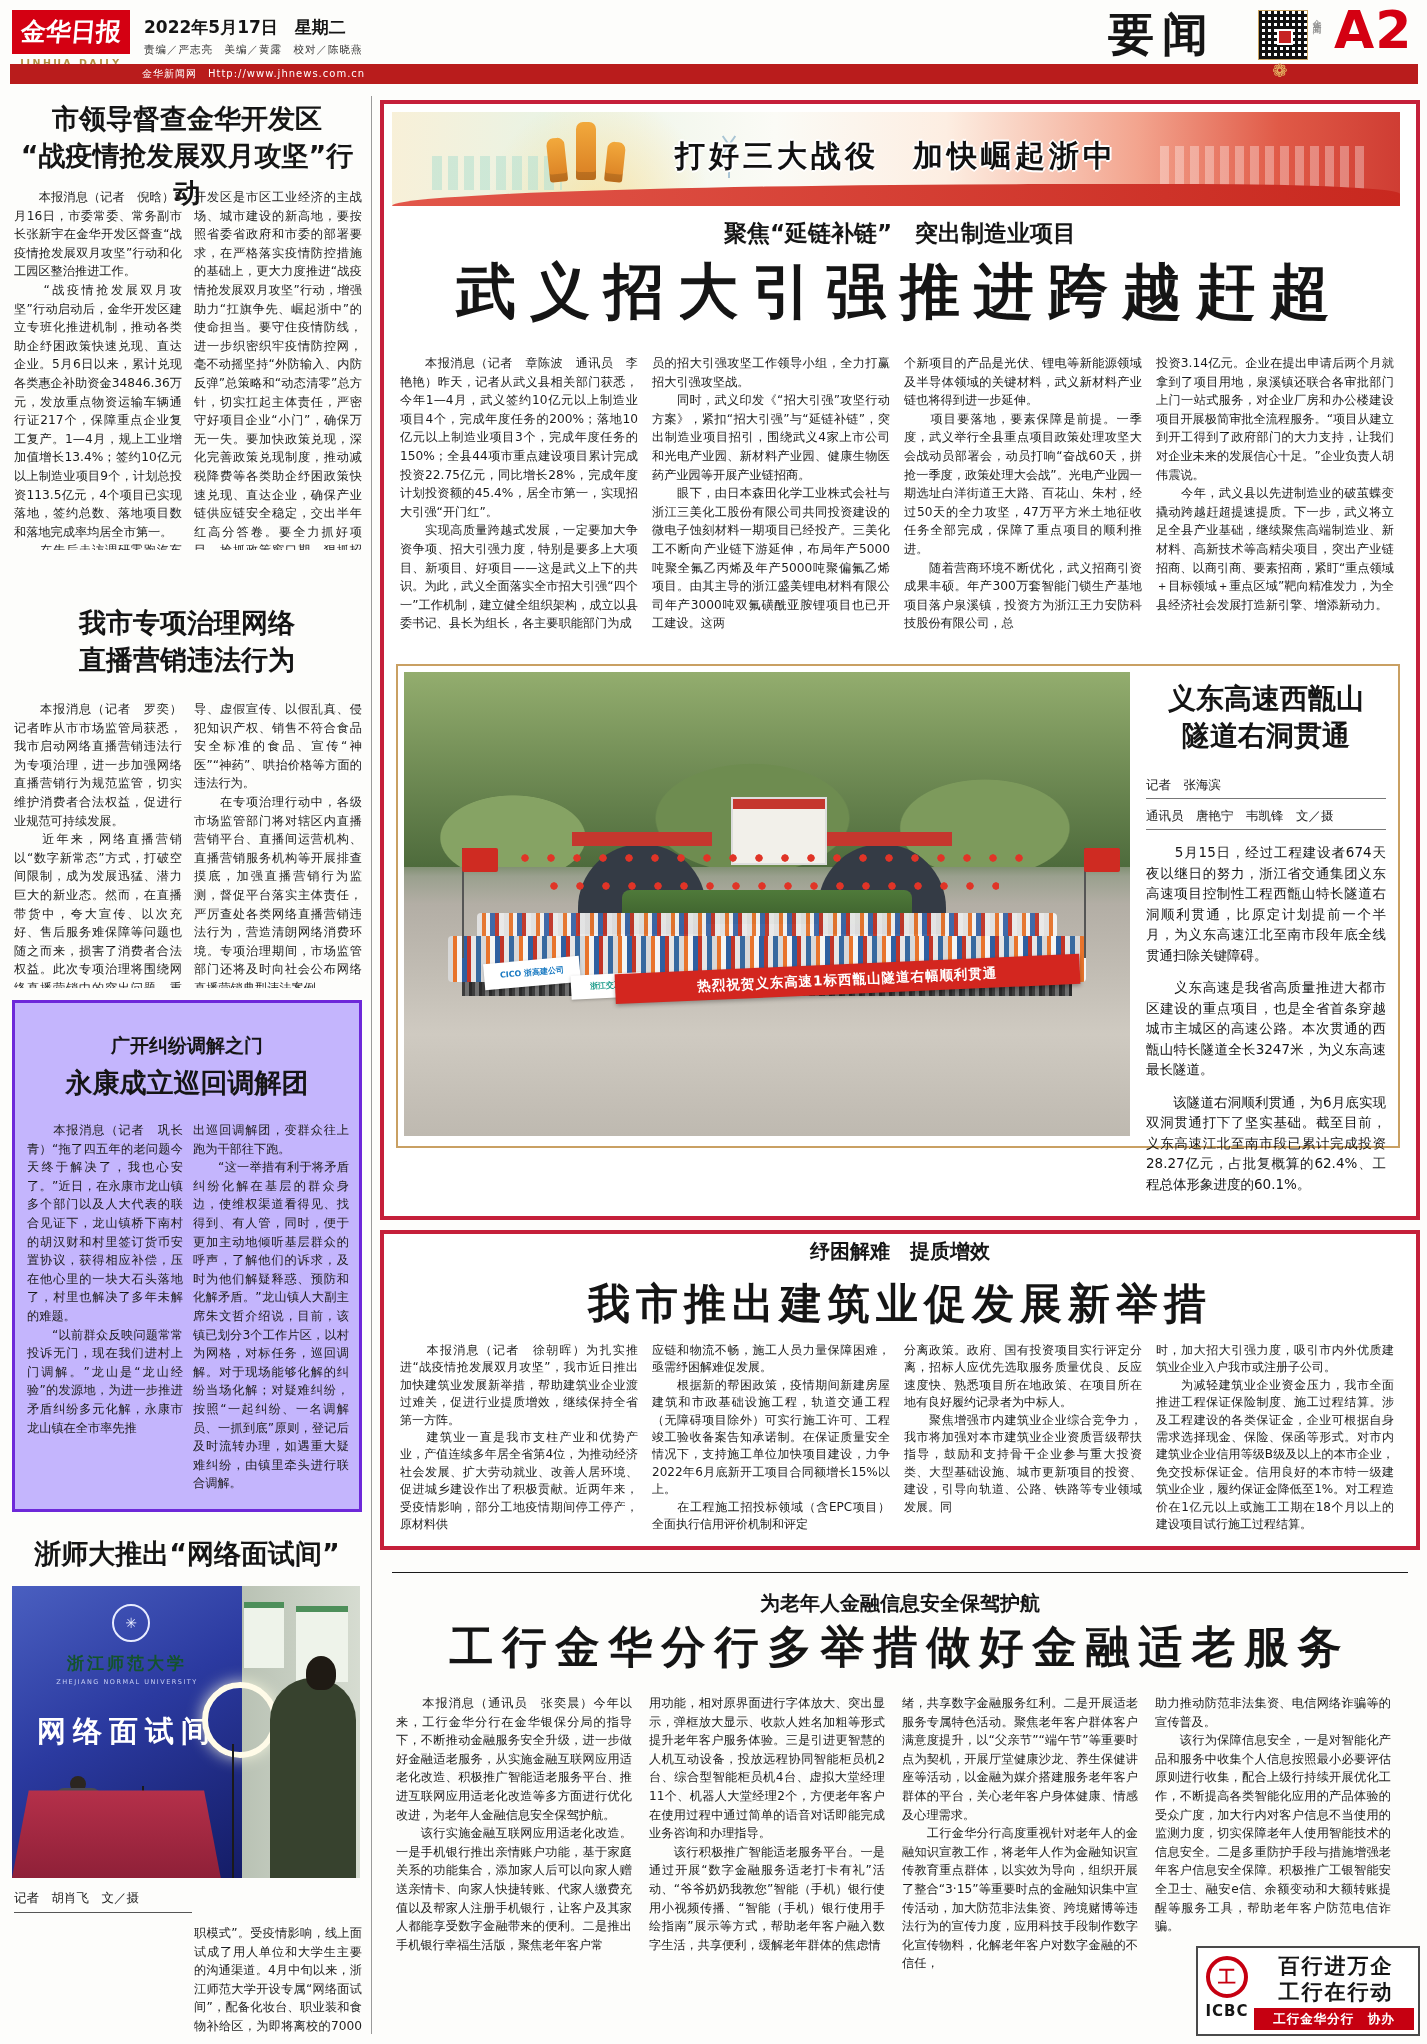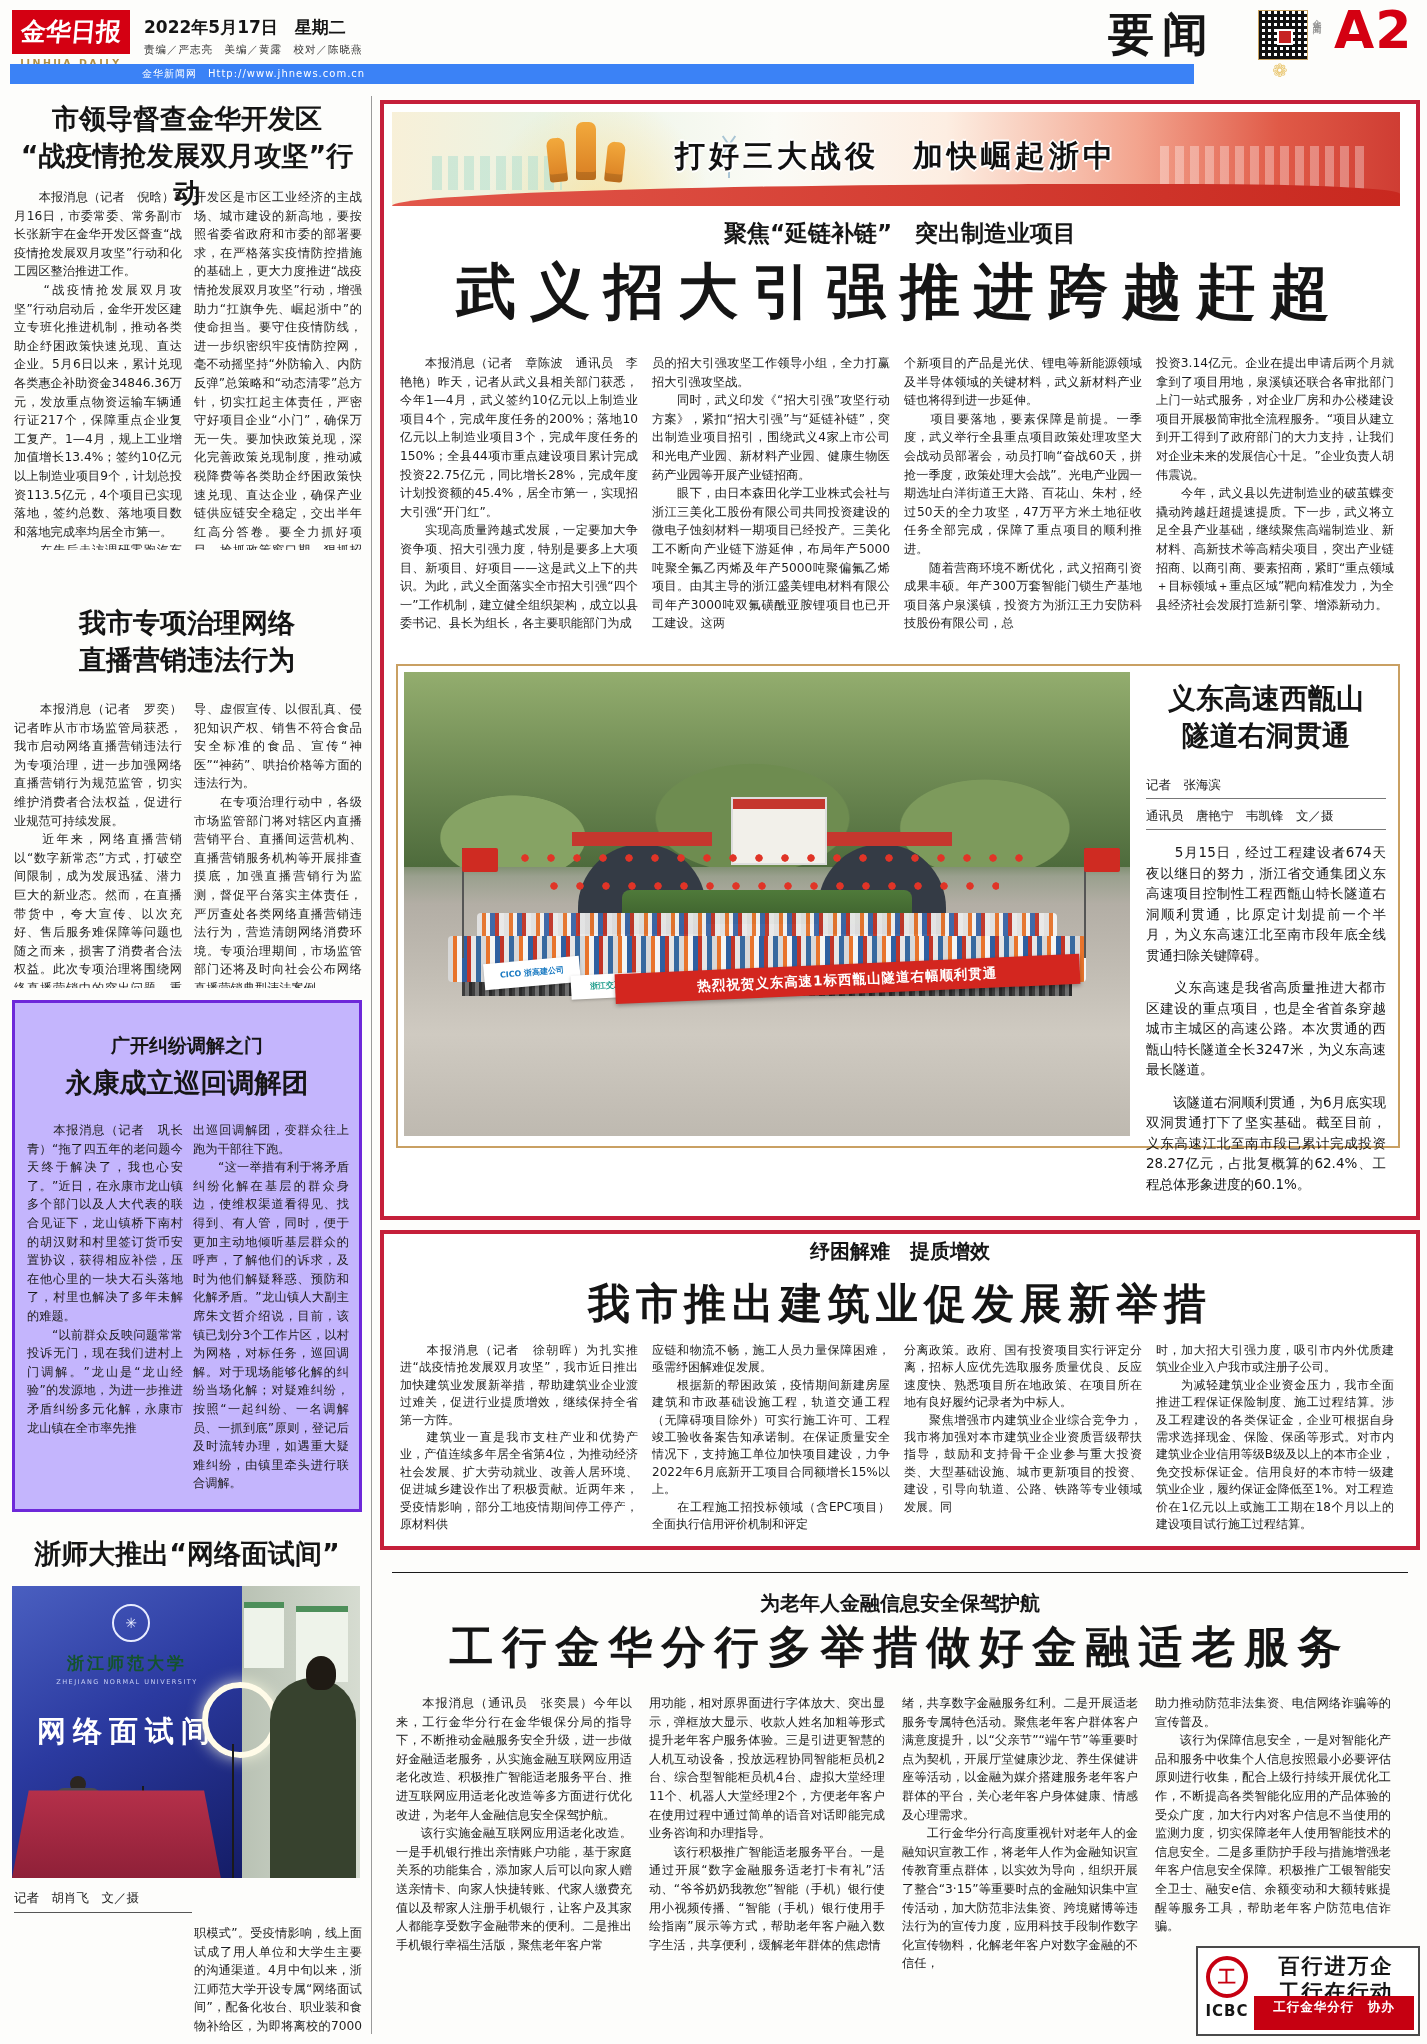--- a/index.html
+++ b/index.html
@@ -13,21 +13,21 @@
   .logo-sub{left:12px;top:57px;width:118px;text-align:center;color:#b29043;font-size:9.5px;letter-spacing:2.5px;font-weight:700;}
   .mh-date{left:144px;top:16px;font-size:17px;font-weight:700;}
   .mh-staff{left:144px;top:43px;font-size:10.5px;color:#333;letter-spacing:1px;}
   .mh-section{left:1108px;top:4px;font-size:46px;font-weight:900;letter-spacing:8px;}
   .qr{left:1258px;top:10px;width:48px;height:48px;border:1px solid #c9a25e;
       background-image:repeating-linear-gradient(0deg,#111 0 3px,transparent 3px 6px),
                        repeating-linear-gradient(90deg,#111 0 3px,#fff 3px 6px);}
   .qr::after{content:"";position:absolute;left:18px;top:18px;width:12px;height:12px;background:#c62222;border:2px solid #fff;}
   .qr-cap{left:1310px;top:12px;height:48px;writing-mode:vertical-rl;font-size:9px;color:#8a8a8a;letter-spacing:2px;}
   .page-no{left:1334px;top:0px;font-size:52px;font-weight:900;color:#d40012;letter-spacing:1px;}
-  .red-bar{left:10px;top:64px;width:1184px;height:20px;background:#3b82f6;}
+  .red-bar{left:10px;top:64px;width:1408px;height:20px;background:#b91c1c;}
   .red-bar .site{margin-left:132px;line-height:20px;font-size:10px;color:#fff;letter-spacing:1px;}
   .bar-flower{left:1272px;top:60px;font-size:18px;color:#e8c46a;}
   
   .bt{font-size:12.2px;line-height:18.6px;text-align:justify;white-space:pre-wrap;overflow:hidden;color:#1c1c1c;}
   .h-c{text-align:center;font-weight:900;}
   .kick{text-align:center;font-weight:700;}
   .divider-v{left:371px;top:96px;width:1px;height:1938px;background:#9a9a9a;}
   
   .a1-title{left:14px;top:100px;width:346px;font-size:27px;line-height:37px;}
   .a1c1{left:14px;top:188px;width:168px;height:362px;}
@@ -128,21 +128,21 @@
   .bank-rule{left:392px;top:1572px;width:1016px;height:1px;background:#1a1a1a;}
   .b-kicker{left:380px;top:1590px;width:1040px;font-size:20px;}
   .b-head{left:380px;top:1618px;width:1040px;font-size:44px;letter-spacing:9px;}
   .b-col{top:1694px;width:236px;height:342px;}
   .promo{left:1196px;top:1946px;width:220px;height:86px;border:2px solid #4a4a4a;background:#fff;}
   .pr-circle{left:8px;top:8px;width:34px;height:34px;border:4px solid #c60011;border-radius:50%;
              color:#c60011;font-weight:900;font-size:18px;text-align:center;line-height:34px;}
   .pr-icbc{left:0;top:54px;width:58px;text-align:center;font-size:15px;font-weight:900;letter-spacing:1px;}
   .pr-l1{left:60px;top:4px;right:4px;text-align:center;font-size:21px;font-weight:900;letter-spacing:2px;}
   .pr-l2{left:60px;top:30px;right:4px;text-align:center;font-size:21px;font-weight:900;letter-spacing:2px;}
-  .pr-bar{left:56px;bottom:4px;right:4px;height:34px;background:#c60011;color:#fff;font-size:12.5px;
+  .pr-bar{left:56px;bottom:4px;right:4px;height:22px;background:#c60011;color:#fff;font-size:12.5px;
           font-weight:700;line-height:22px;text-align:center;letter-spacing:1px;}
 </style>
 </head>
 <body>
 
 <div class="page">
 
   <div>
     <div class="abs logo-box">
       <div class="logo-title">金华日报</div>

